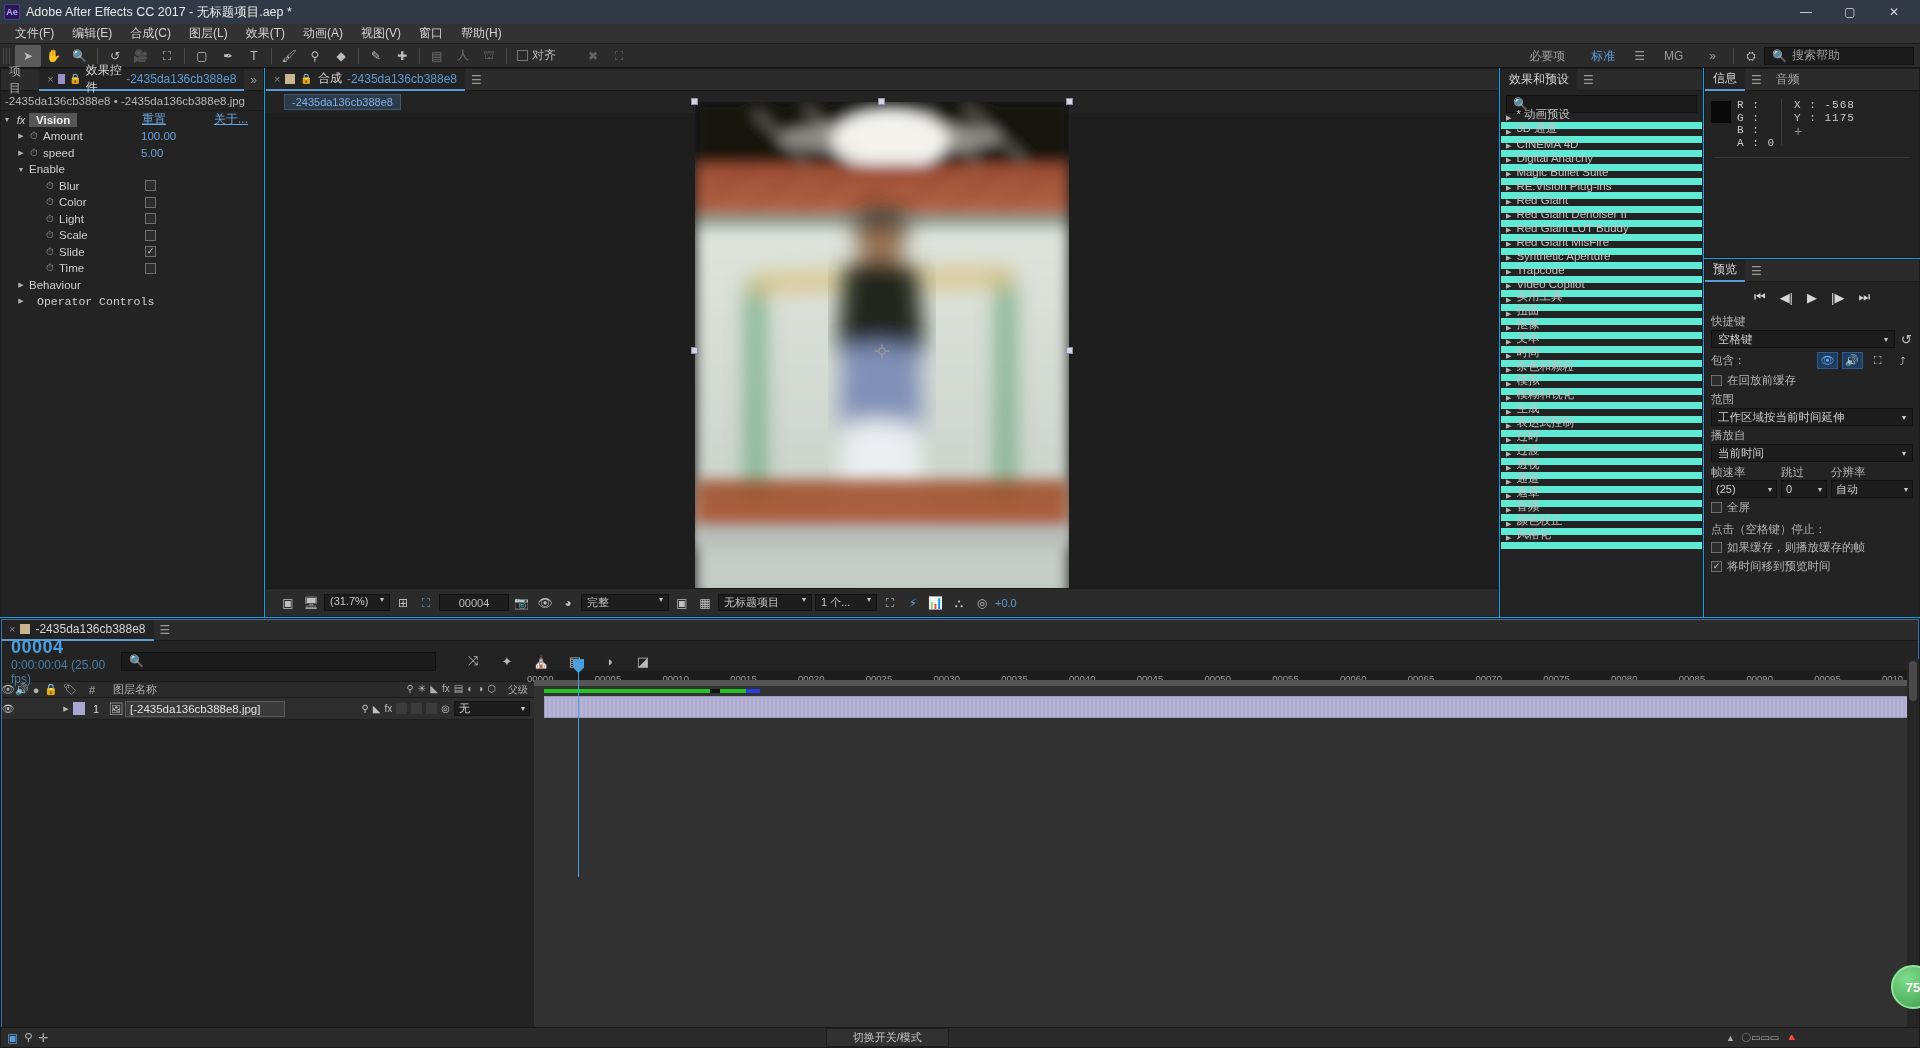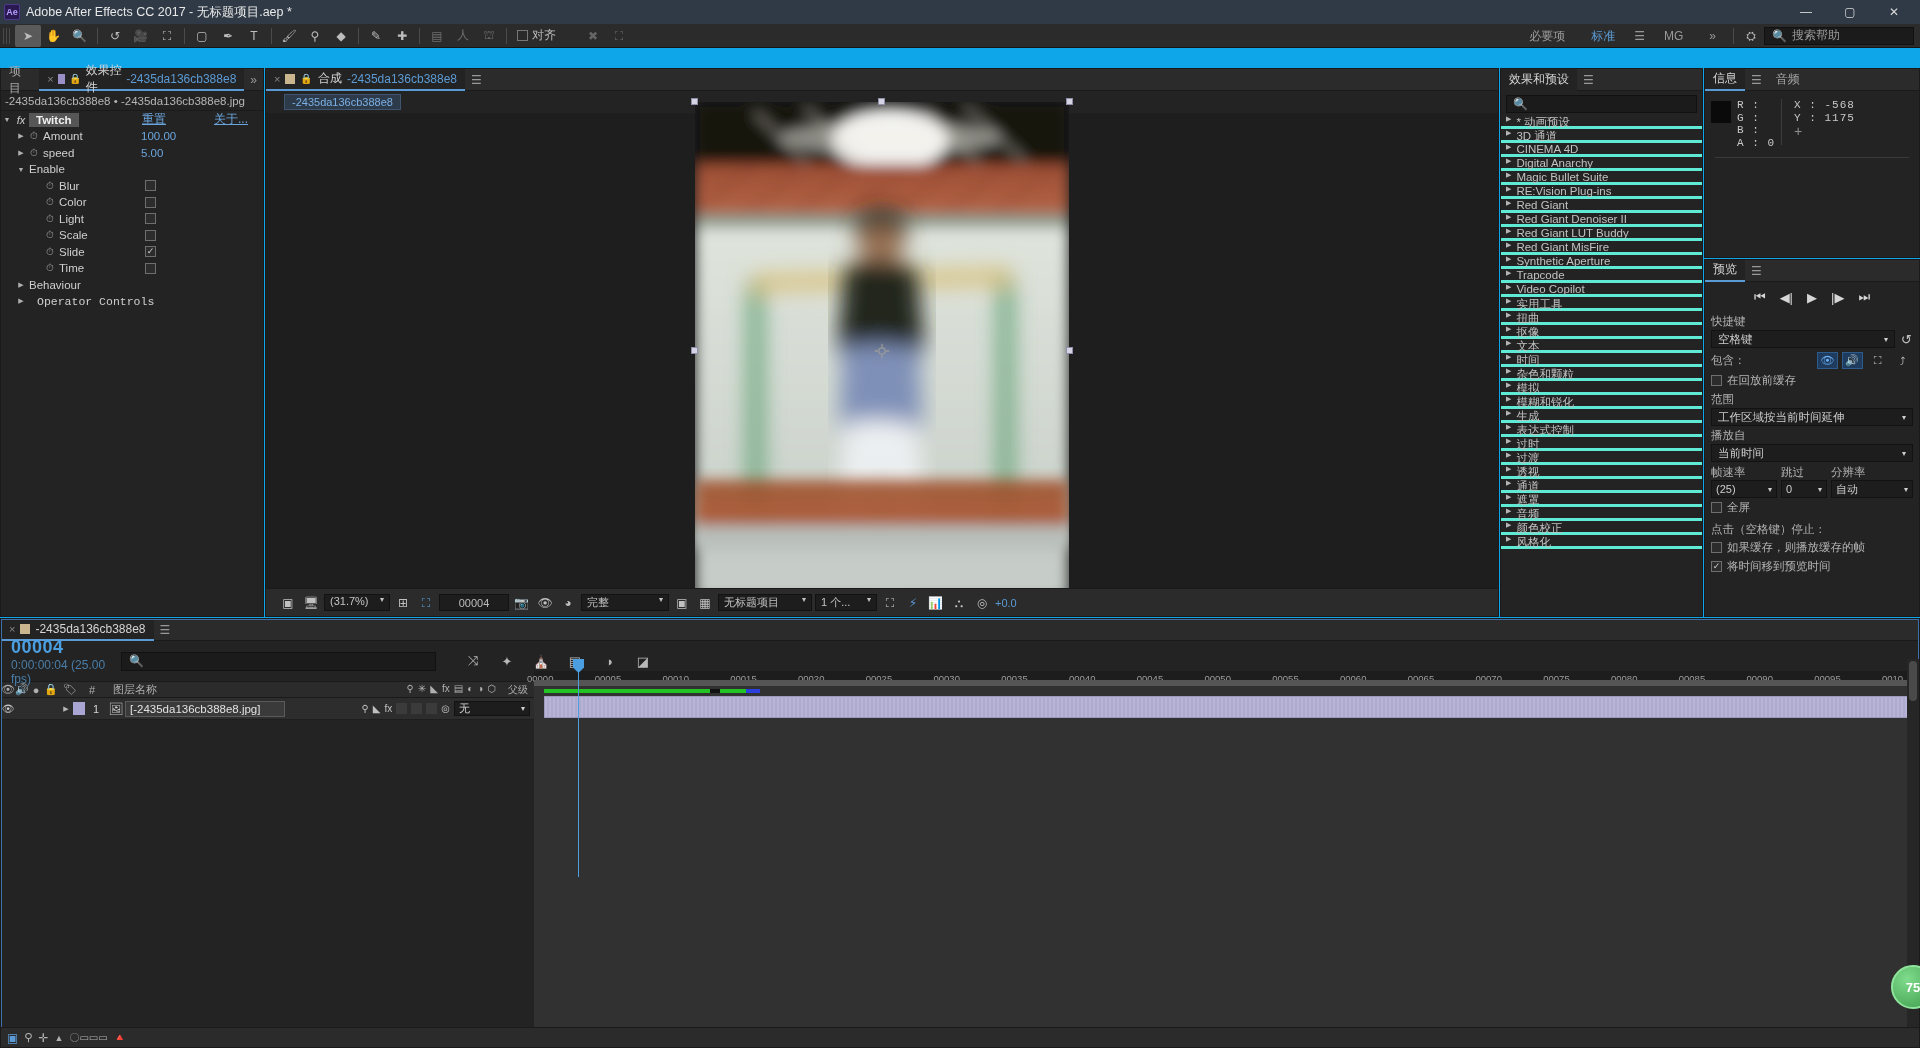--- a/index.html
+++ b/index.html
@@ -77,22 +77,22 @@
   .cb-ico { width:20px; height:20px; display:flex; align-items:center; justify-content:center; color:#c0c0c0;}
   .cb-sel { background:#1d1d1d; border:1px solid #121212; height:17px; display:flex; align-items:flex-start;
       padding:0 5px; color:#c4c4c4; font-size:11px; gap:6px;}
   .cb-num { background:#1d1d1d; border:1px solid #121212; height:17px; width:70px; display:flex; align-items:center;
       justify-content:center; color:#bcbcbc; font-size:11px;}
 
   
   #effectsPanel { left:1500px; top:68px; width:203px; height:549px; }
   .fx-search { margin:4px 5px 2px 5px; height:18px; background:#1b1b1b; border:1px solid #111;
       display:flex; align-items:center; padding:0 6px; color:#888; gap:5px;}
-  .fx-item { height:14px; display:flex; align-items:flex-start; gap:5px; padding-left:5px; color:#c2c2c2;
-      font-size:11.5px; border-bottom:3px solid #5eead4;}
+  .fx-item { height:14px; display:flex; align-items:flex-end; gap:5px; padding-left:5px; color:#c2c2c2;
+      font-size:11.5px; border-bottom:7px solid #5eead4;}
   .fx-tri { font-size:7px; color:#b5b5b5; }
 
   
   #infoPanel { left:1704px; top:68px; width:216px; height:190px; }
   .info-body { display:flex; padding:8px 10px 0 6px; font-family:"Liberation Mono","DejaVu Sans Mono",monospace; font-size:11px;}
   .swatch { width:20px; height:22px; background:#0a0a0a; margin-right:6px; margin-top:2px;}
   .rgba div { line-height:12.5px; color:#c9c9c9; letter-spacing:1px;}
   .infosep { width:1px; background:#3c3c3c; margin:0 12px 4px 6px; }
   .xy div { line-height:13px; color:#c9c9c9; letter-spacing:1px;}
   .info-hr { height:1px; background:#3a3a3a; margin:8px 10px 0 10px;}
@@ -148,20 +148,31 @@
   <div class="titlebar">
     <div class="ae-logo">Ae</div>
     <div class="title-text">Adobe After Effects CC 2017 - 无标题项目.aep *</div>
     <div class="win-btns">
       <div class="win-btn">—</div>
       <div class="win-btn">▢</div>
       <div class="win-btn close">✕</div>
     </div>
   </div>
 
+  <div class="menubar" id="menubar">
+      <div class="menu-item">文件(F)</div>
+      <div class="menu-item">编辑(E)</div>
+      <div class="menu-item">合成(C)</div>
+      <div class="menu-item">图层(L)</div>
+      <div class="menu-item">效果(T)</div>
+      <div class="menu-item">动画(A)</div>
+      <div class="menu-item">视图(V)</div>
+      <div class="menu-item">窗口</div>
+      <div class="menu-item">帮助(H)</div>
+    </div>
 
   <div class="toolbar">
     <div class="grip"></div>
     <div id="toolsHolder" style="display:flex;align-items:center;">
         <div class="tool active">➤</div>
         <div class="tool">✋</div>
         <div class="tool">🔍</div>
         <div class="tsep"></div>
         <div class="tool">↺</div>
         <div class="tool">🎥</div>
@@ -218,21 +229,21 @@
         <span>效果控件</span>
         <span style="color:#5b9bd5">-2435da136cb388e8</span>
       </div>
       <div class="menu-burger">»</div>
     </div>
     <div class="ec-sub">-2435da136cb388e8 • -2435da136cb388e8.jpg</div>
 
     <div class="ec-row fxhead">
       <span class="tri">▼</span>
       <span style="color:#d0d0d0;font-style:italic;font-size:11px;width:16px;text-align:center">fx</span>
-      <span class="fx-name">Twitch</span>
+      <span class="fx-name">Vision</span>
       <span class="link-blue" style="position:absolute;left:141px">重置</span>
       <span class="link-blue" style="position:absolute;left:213px">关于...</span>
     </div>
     <div class="ec-list" id="ecList">
         <div class="ec-row">
           <span class="tri" style="margin-left: 14px;">▶</span>
           <span class="sw">⏱</span>
           <span class="prop-name" style="margin-left: 2px;">Amount</span>
           <span class="prop-val">100.00</span>
         </div>
@@ -811,20 +822,23 @@
     <div class="cti-head" style="left:577px"></div>
 
     <div style="position:absolute;right:0;top:40px;bottom:20px;width:12px;background:#262626">
       <div style="margin:2px;height:40px;background:#4a4a4a;border-radius:5px"></div>
     </div>
 
     <div class="tl-bottom">
       <span style="color:#5b9bd5;font-size:12px">▣</span>
       <span style="color:#b5b5b5;font-size:11px">⚲</span>
       <span style="color:#b5b5b5;font-size:12px">✛</span>
+      <div style="flex:1;display:flex;justify-content:center">
+        <span class="toggle-btn">切换开关/模式</span>
+      </div>
       <div style="display:flex;align-items:center;gap:6px;padding-right:120px;color:#b0b0b0">
         <span style="font-size:9px">▲</span>
         <span style="font-size:10px">〇▭▭▭</span>
         <span style="font-size:11px">🔺</span>
       </div>
     </div>
 
     <div class="badge">75</div>
   </div>
 

